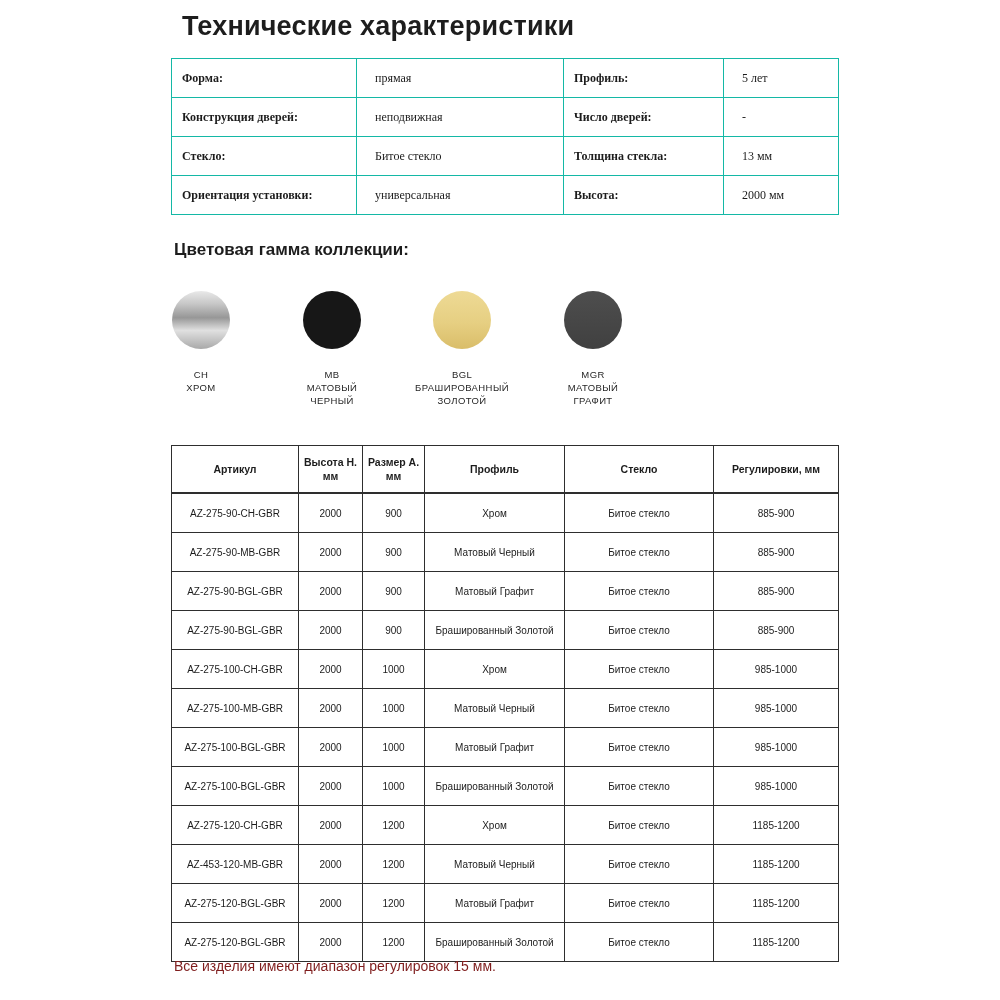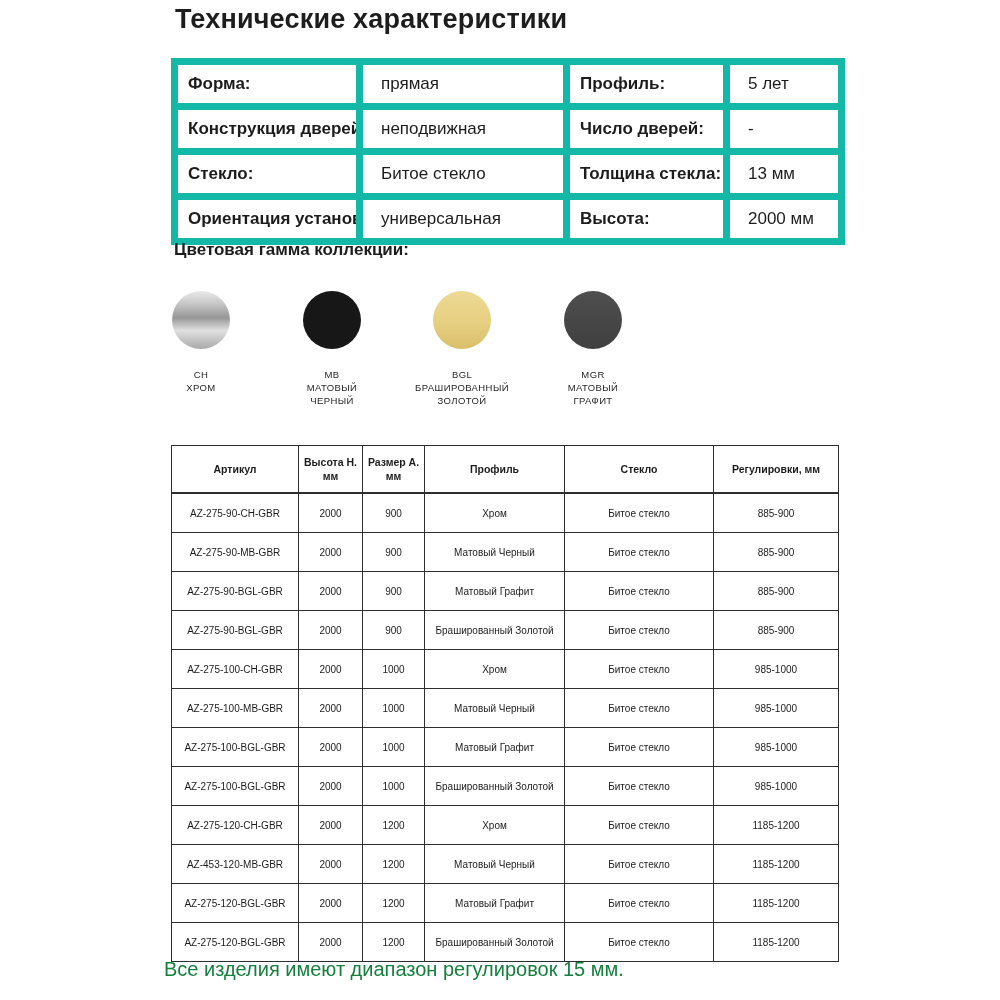--- a/index.html
+++ b/index.html
@@ -1,31 +1,31 @@
 <!DOCTYPE html>
 <html><head>
 <meta charset="utf-8">
 <style>
   html,body{margin:0;padding:0;background:#fff;}
   .page{
     position:relative;width:1000px;height:1000px;background:#ffffff;
     font-family:"Liberation Sans",sans-serif;color:#1c1c1c;overflow:hidden;
   }
   .page-title{
-    position:absolute;left:174px;top:0px;margin:1px;
+    position:absolute;left:174px;top:0px;margin:8px;
     font-size:27px;font-weight:700;letter-spacing:.2px;color:#1d1d1d;line-height:36px;
   }
   
   .spec-table{
     position:absolute;left:171px;top:58px;width:667px;
     border-collapse:collapse;table-layout:fixed;
   }
   .spec-table td{
-    border:7px solid #14b8a6;height:36px;font-size:17px;vertical-align:middle;
-    overflow:hidden;white-space:nowrap;
+    border:1px solid #14b8a6;height:36px;font-size:12px;vertical-align:middle;
+    overflow:hidden;white-space:nowrap;font-family:Liberation Serif, serif;
   }
   .spec-label{font-weight:700;padding-left:10px;}
   .spec-value{padding-left:18px;}
   
   .colors-heading{
     position:absolute;left:174px;top:240px;font-size:17px;font-weight:700;color:#1d1d1d;
   }
   .swatch-row{position:absolute;left:0;top:291px;width:1000px;height:115px;}
   .swatch{position:absolute;top:0;width:150px;text-align:center;}
   .swatch .circle{width:58px;height:58px;border-radius:50%;margin:0 auto;}
@@ -43,21 +43,21 @@
   .main-table th{
     border:1px solid #2e2e2e;border-bottom:2px solid #2e2e2e;height:44px;
     font-size:10.5px;font-weight:700;white-space:pre-line;
     vertical-align:middle;text-align:center;line-height:14px;
   }
   .main-table td{
     border:1px solid #2e2e2e;height:36px;font-size:10px;
     text-align:center;vertical-align:middle;overflow:hidden;white-space:nowrap;
   }
   
-  .footer-note{position:absolute;left:164px;top:958px;font-size:20px;color:#15803d;}
+  .footer-note{position:absolute;left:174px;top:958px;font-size:14px;color:#7f1d1d;}
   .page-number{position:absolute;left:798px;top:976px;width:36px;text-align:right;font-size:11px;color:#b8b8b8;margin-top:28px;}
 </style>
 </head>
 <body>
 
 <div class="page">
 
   <h1 class="page-title">Технические характеристики</h1>
 
   <table class="spec-table">

